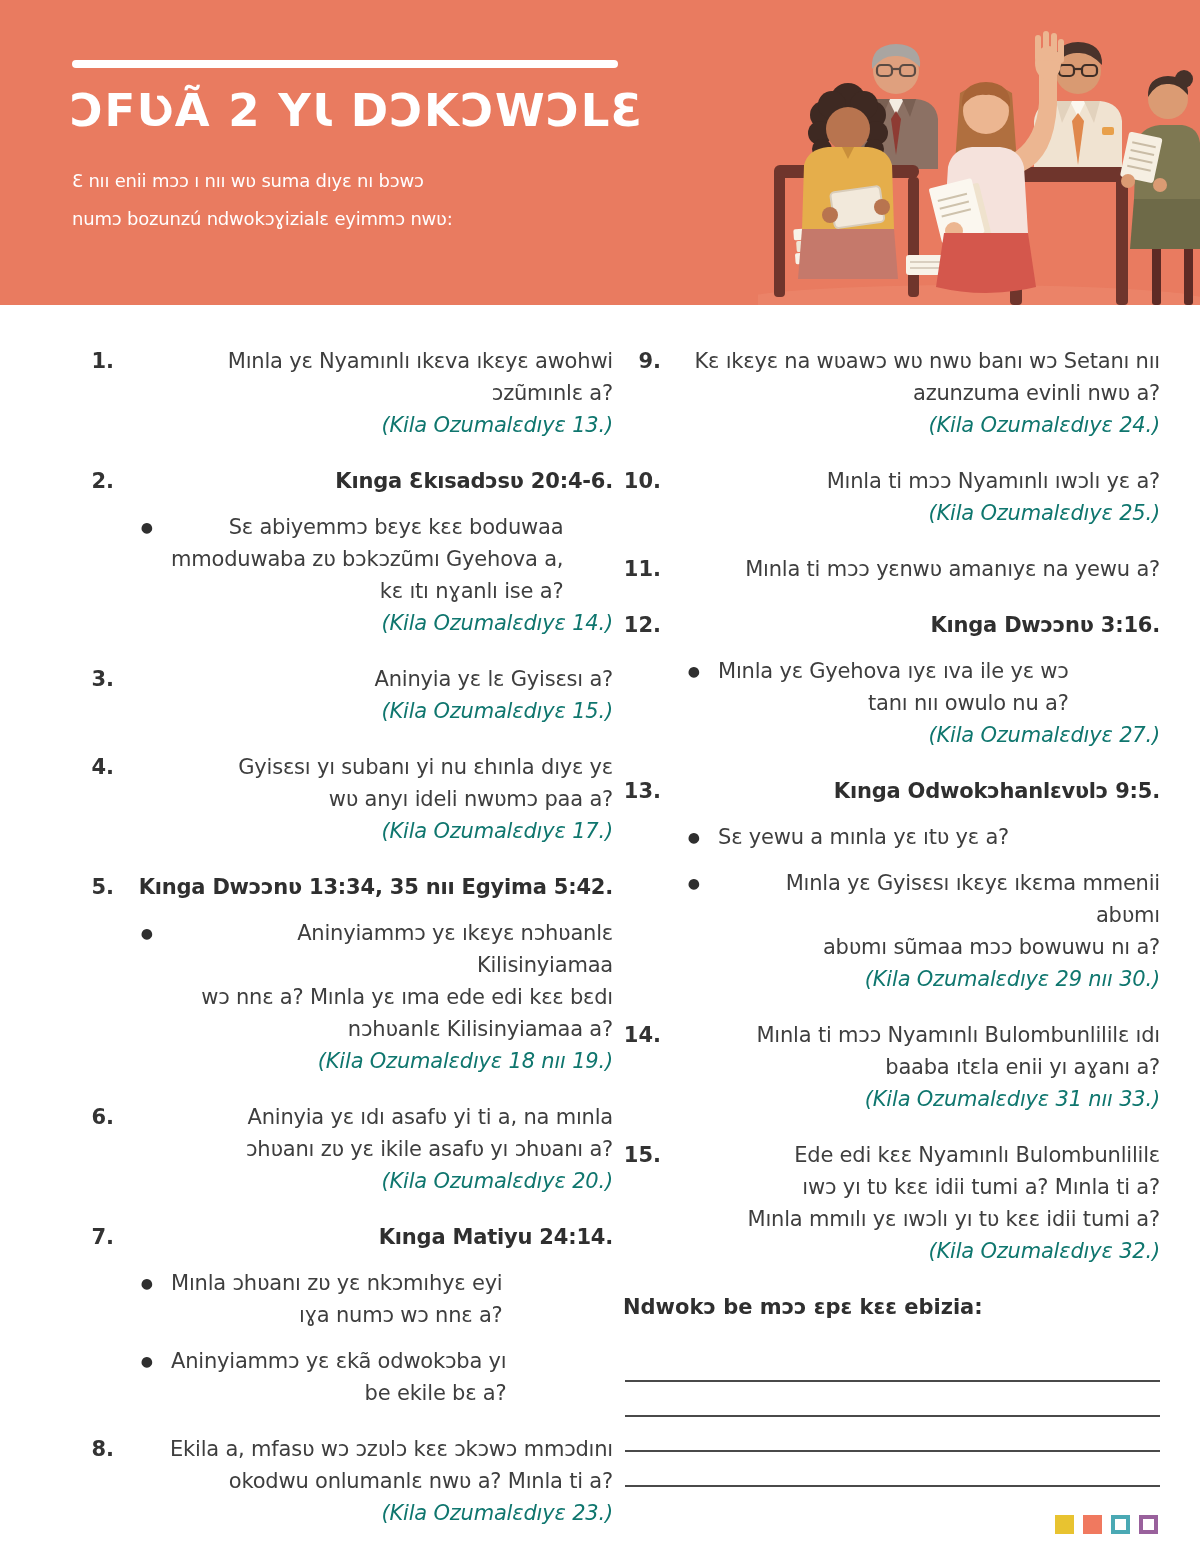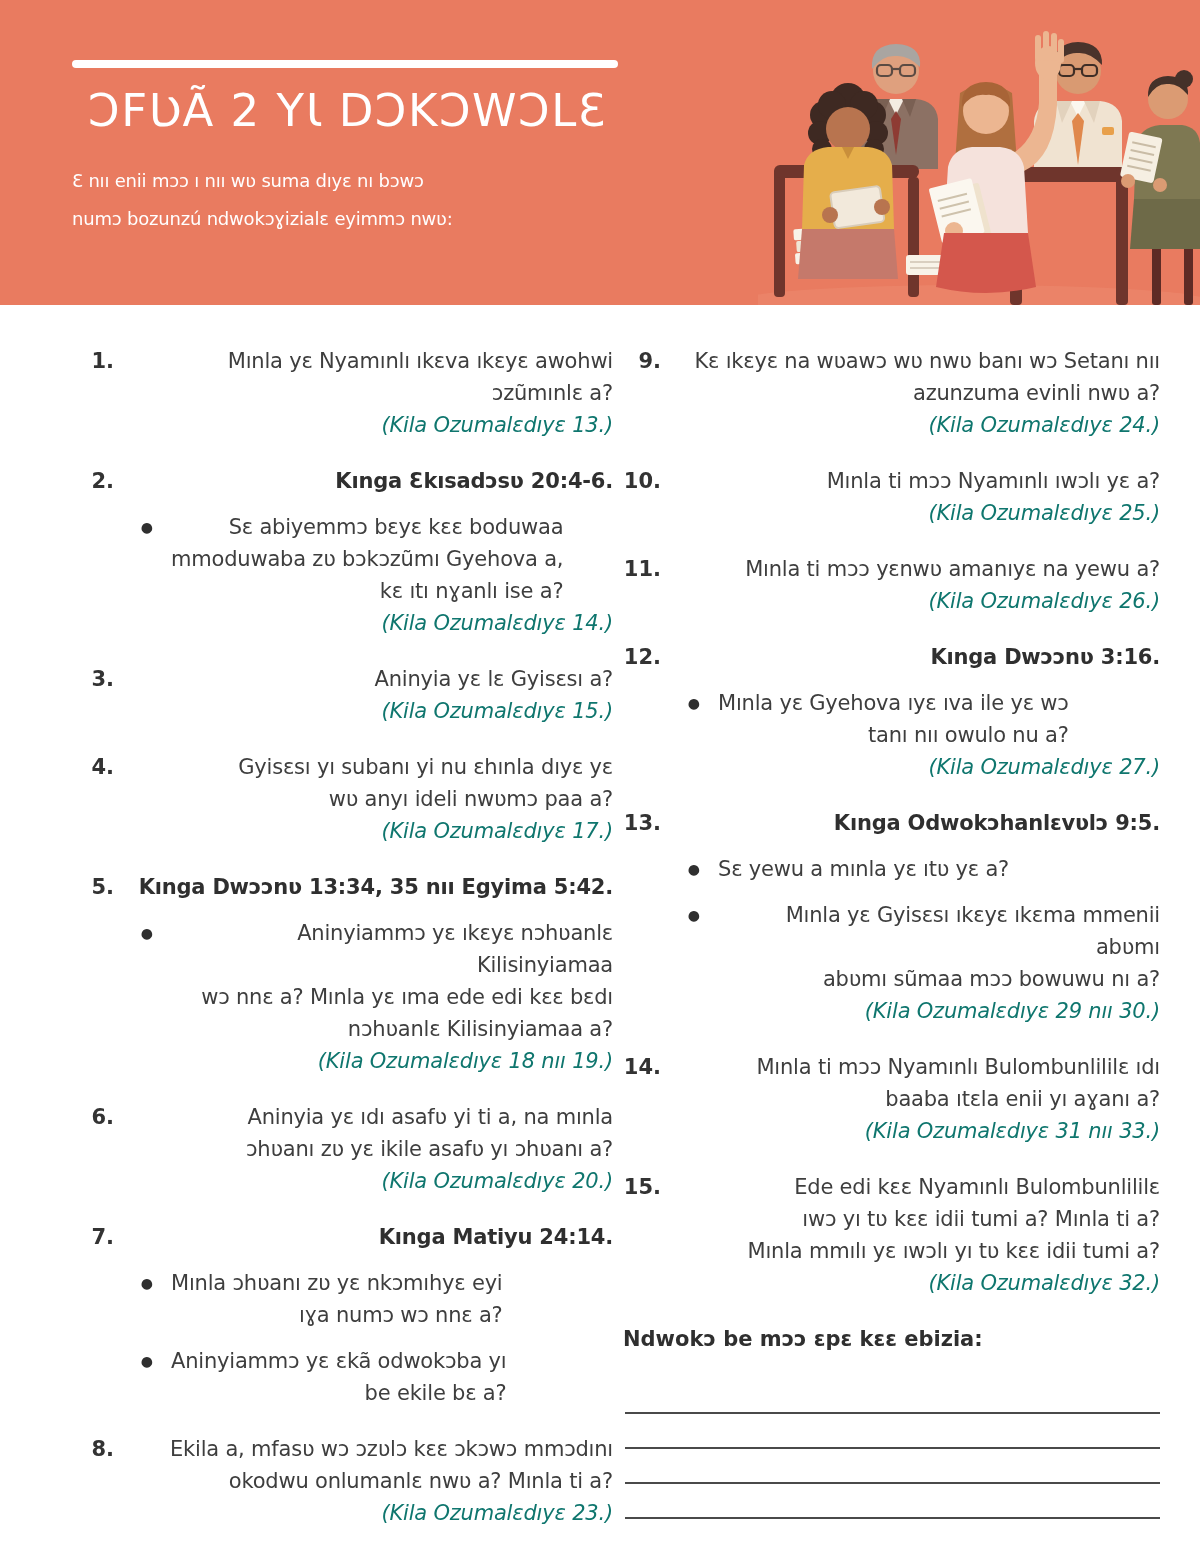--- a/index.html
+++ b/index.html
@@ -4,22 +4,22 @@
 <style>
   html,body{margin:0;padding:0;}
   body{
     width:1200px;height:1543px;background:#ffffff;
     font-family:"DejaVu Sans",sans-serif;color:#3E3E3E;
     overflow:hidden;position:relative;
   }
   .band{position:relative;height:305px;background:#E97B60;overflow:hidden;}
   .band-rule{position:absolute;left:72px;top:60px;width:546px;height:8px;background:#ffffff;border-radius:4px;}
   .band-title{
-    position:absolute;left:88px;top:84px;margin:0;
-    font-size:45px;font-weight:400;color:#ffffff;letter-spacing:1.5px;white-space:nowrap;text-align:center;
+    position:absolute;left:70px;top:84px;margin:0;
+    font-size:45px;font-weight:700;color:#ffffff;letter-spacing:1.5px;white-space:nowrap;text-align:center;
   }
   .band-subtitle{
     position:absolute;left:72px;top:162px;margin:0;
     font-size:18px;line-height:38px;color:#ffffff;white-space:pre-line;letter-spacing:-0.2px;
   }
   .illustration{position:absolute;right:0;bottom:0;width:442px;height:286px;display:block;}
 
   .content{display:flex;padding:40px 40px 0 76px;box-sizing:border-box;}
   .col{width:545px;box-sizing:border-box;}
   .col-left{margin-right:10px;}
@@ -285,21 +285,20 @@
     <div class="q-body">
               <div class="q-text">Mınla ti mɔɔ Nyamınlı ıwɔlı yɛ a?</div>
               <div class="q-ref">(Kila Ozumalɛdıyɛ 25.)</div>
             </div>
   </div>
 
   <div class="q-item">
     <div class="q-num">11.</div>
     <div class="q-body">
               <div class="q-text">Mınla ti mɔɔ yɛnwʋ amanıyɛ na yewu a?</div>
-              <div class="q-ref">(Kila Ozumalɛdıyɛ 26.)</div>
             </div>
   </div>
 
   <div class="q-item">
     <div class="q-num">12.</div>
     <div class="q-body">
               <div class="q-text is-bold">Kınga Dwɔɔnʋ 3:16.</div>
               <div class="q-bullet">
                 <span class="q-bullet-dot">●</span>
                 <span class="q-bullet-text">Mınla yɛ Gyehova ıyɛ ıva ile yɛ wɔ

